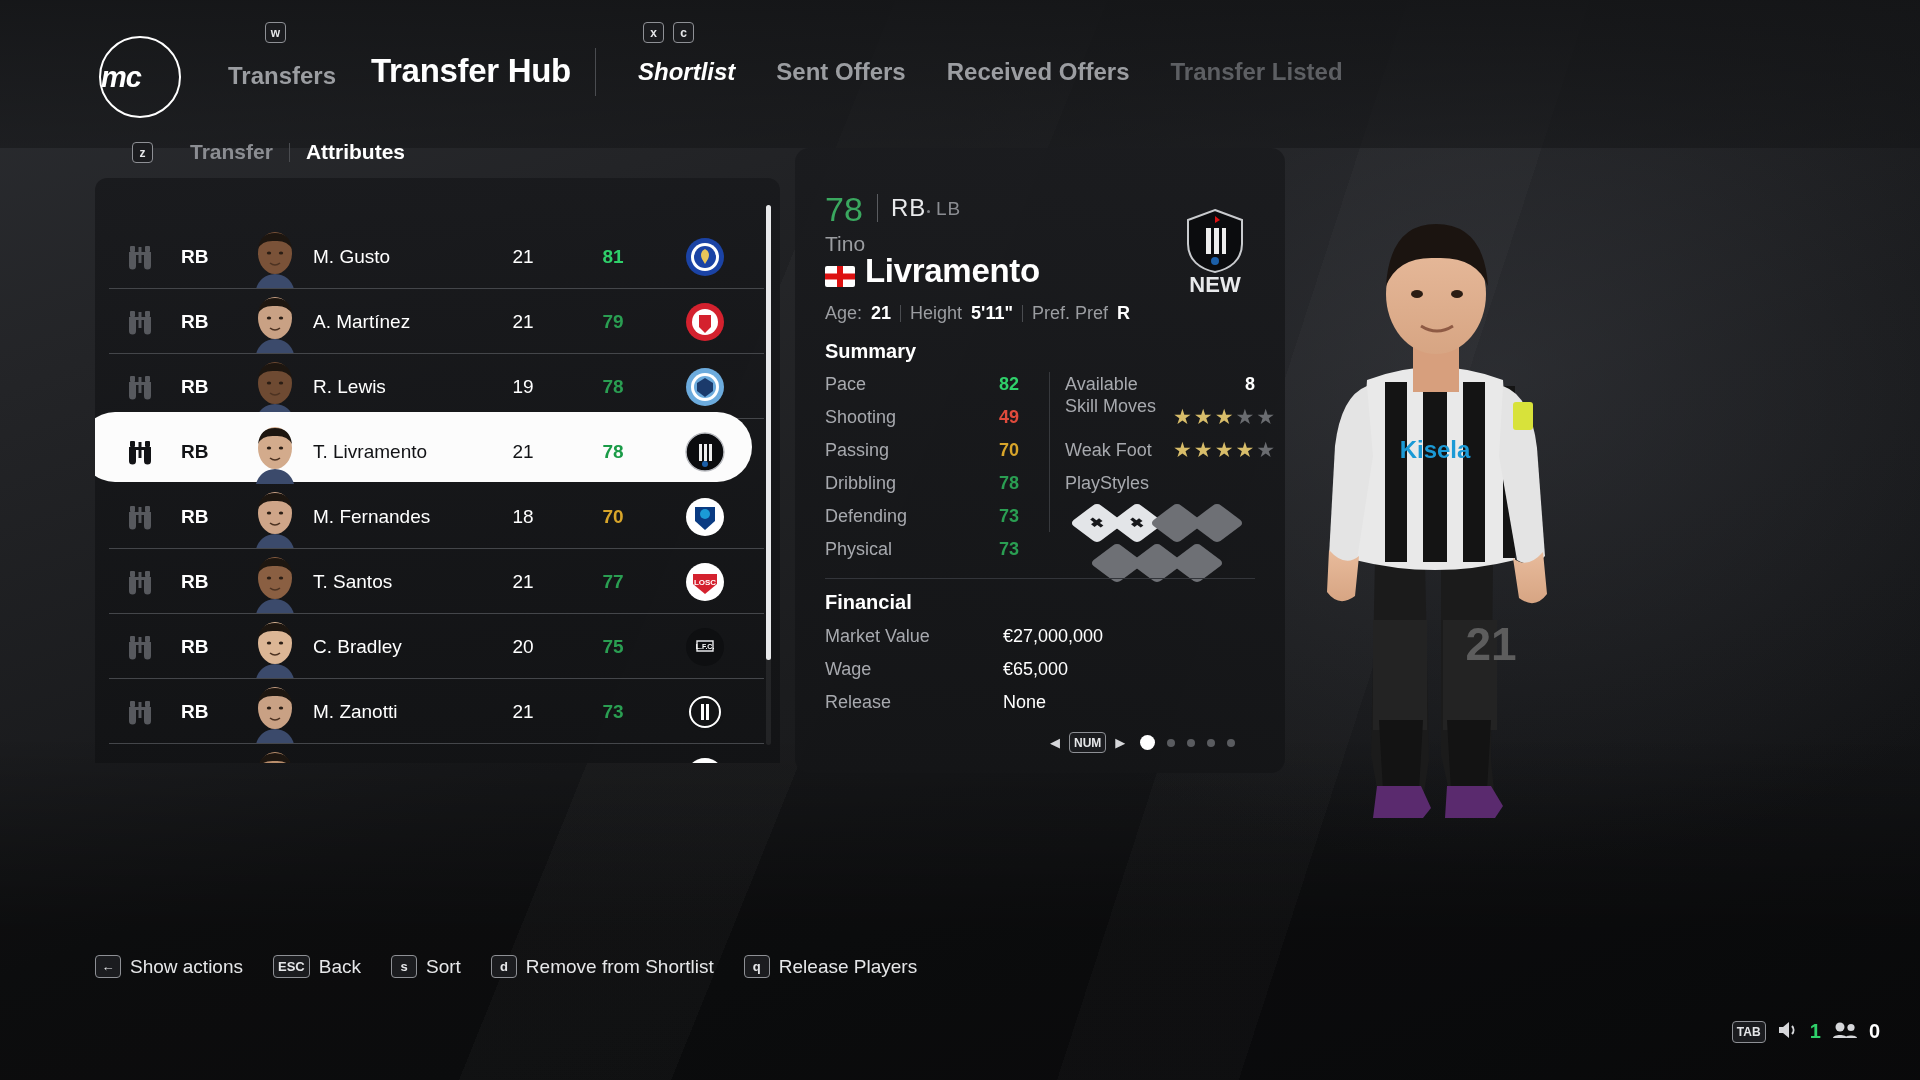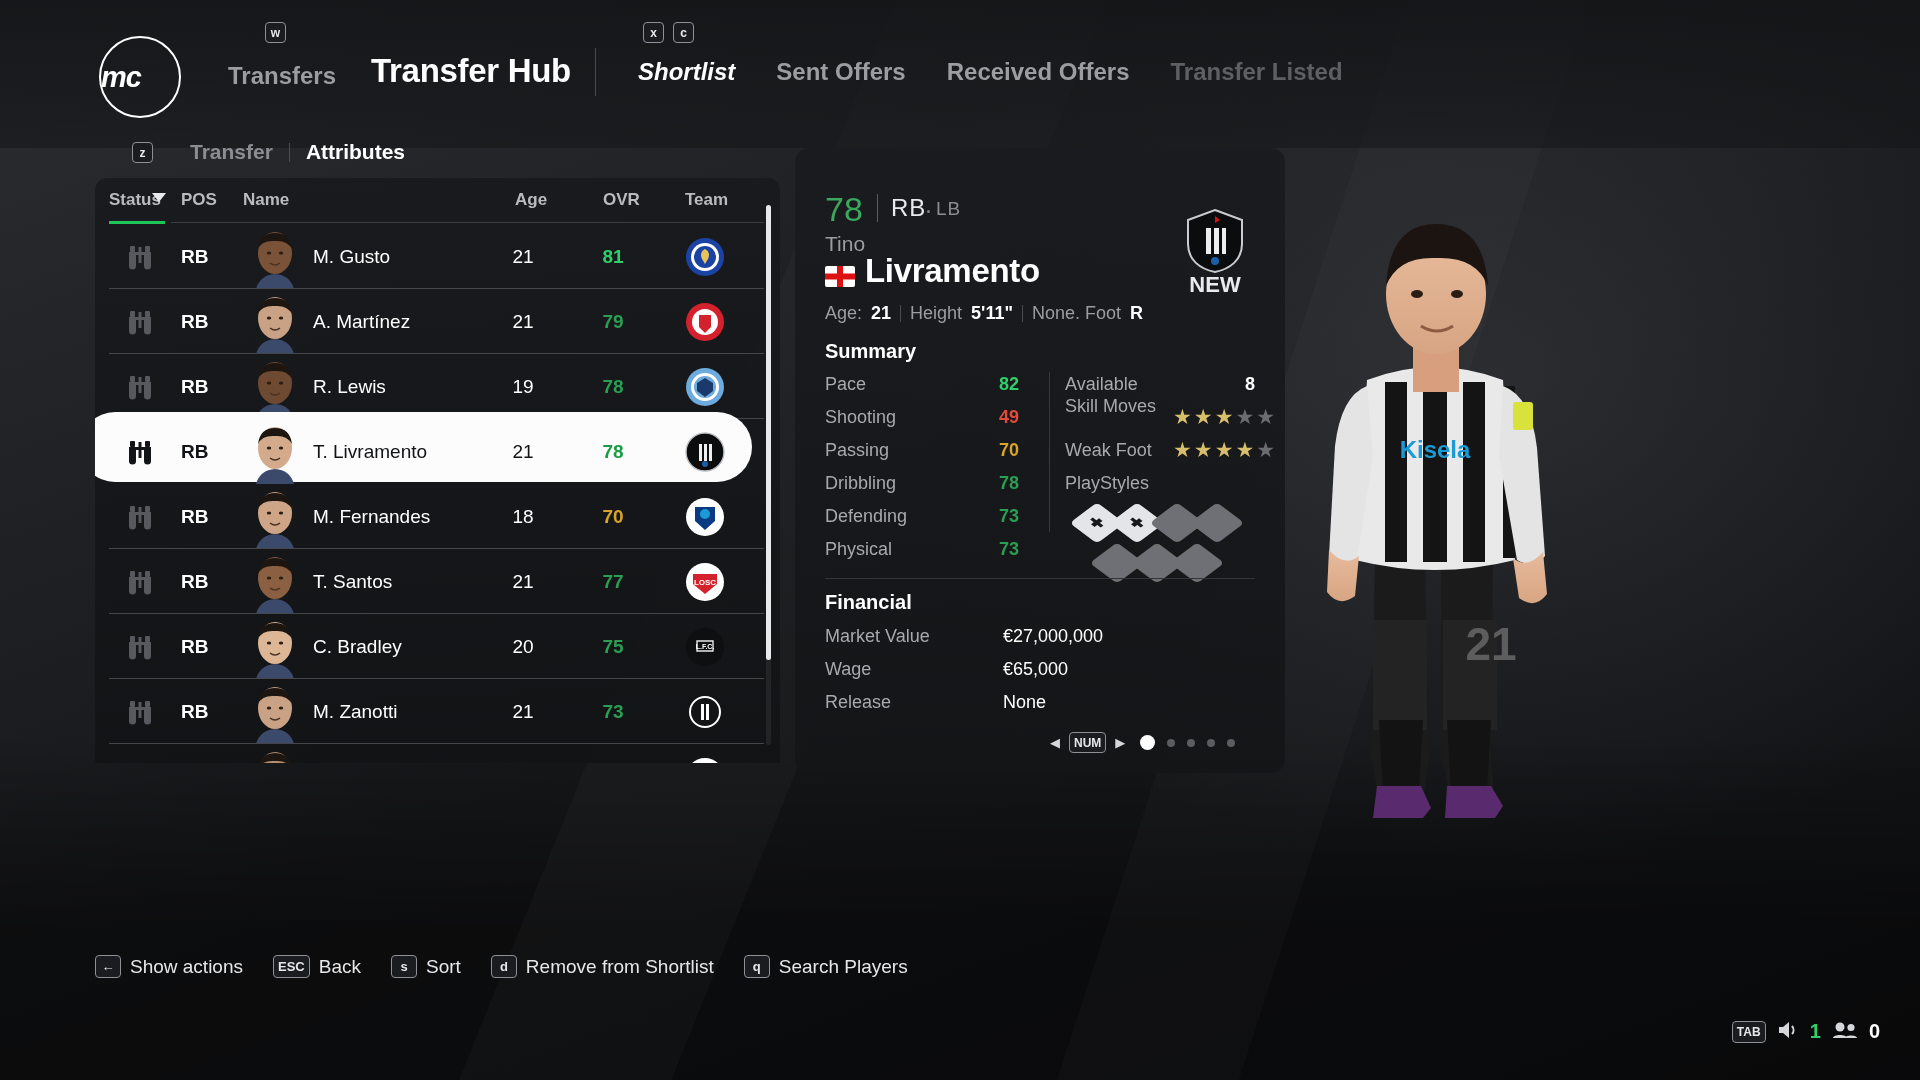--- a/index.html
+++ b/index.html
@@ -165,31 +165,20 @@
   </div>
 
   <div class="subtabs">
     <div class="subtab">Transfer</div>
     <div class="subsep"></div>
     <div class="subtab active">Attributes</div>
   </div>
 </div>
 
 <div class="listwrap">
-  <div class="thead">
-    <div class="th th-status">Status</div>
-    <div class="caret"></div>
-    <div class="th th-pos">POS</div>
-    <div class="th th-name">Name</div>
-    <div class="th th-age">Age</div>
-    <div class="th th-ovr">OVR</div>
-    <div class="th th-team">Team</div>
-    <div class="sortbar"></div>
-    <div class="headrule"></div>
-  </div>
   <div class="rows" id="rows">
       <div class="row">
         <div class="cell c-status">
           <svg class="binoc" viewBox="0 0 28 26">
             <path d="M3 8h7v14a3.5 3.5 0 01-7 0z" fill="#57595e"></path>
             <path d="M18 8h7v14a3.5 3.5 0 01-7 0z" fill="#57595e"></path>
             <rect x="4" y="2" width="5" height="6" rx="1" fill="#57595e"></rect>
             <rect x="19" y="2" width="5" height="6" rx="1" fill="#57595e"></rect>
             <rect x="10" y="8" width="8" height="3" fill="#57595e"></rect>
             <rect x="12.5" y="3" width="3" height="16" fill="#57595e"></rect>
@@ -533,21 +522,21 @@
   </div>
   <div class="d-last">Livramento</div>
 
   <div class="d-bio">
     <span>Age:</span>
     <b>21</b>
     <i class="biosep"></i>
     <span>Height</span>
     <b>5'11"</b>
     <i class="biosep"></i>
-    <span>None. Foot</span>
+    <span>Pref. Pref</span>
     <b>R</b>
   </div>
 
   <div class="club-badge">
     <svg viewBox="0 0 62 66" width="62" height="66">
       <path d="M31 2 L58 12 V36 C58 52 46 61 31 64 C16 61 4 52 4 36 V12 Z" fill="#0b0c0e" stroke="#c9cbce" stroke-width="2"></path>
       <rect x="22" y="20" width="5" height="26" fill="#eee"></rect>
       <rect x="30" y="20" width="5" height="26" fill="#eee"></rect>
       <rect x="38" y="20" width="4" height="26" fill="#eee"></rect>
       <path d="M31 8 l5 4 -5 3 z" fill="#d11"></path>
@@ -692,21 +681,21 @@
     <div class="hint">
       <span class="key">s</span>
       <span>Sort</span>
     </div>
     <div class="hint">
       <span class="key">d</span>
       <span>Remove from Shortlist</span>
     </div>
     <div class="hint">
       <span class="key">q</span>
-      <span>Search Players</span>
+      <span>Release Players</span>
     </div>
   </div>
 
 <div class="tray">
   <span class="key">TAB</span>
   <span>
     <svg width="22" height="18" viewBox="0 0 22 18">
         <path d="M2 6h4l6-5v16l-6-5H2z" fill="#d6d7da"></path>
         <path d="M15 5a6 6 0 010 8" stroke="#d6d7da" stroke-width="2" fill="none"></path>
       </svg>

